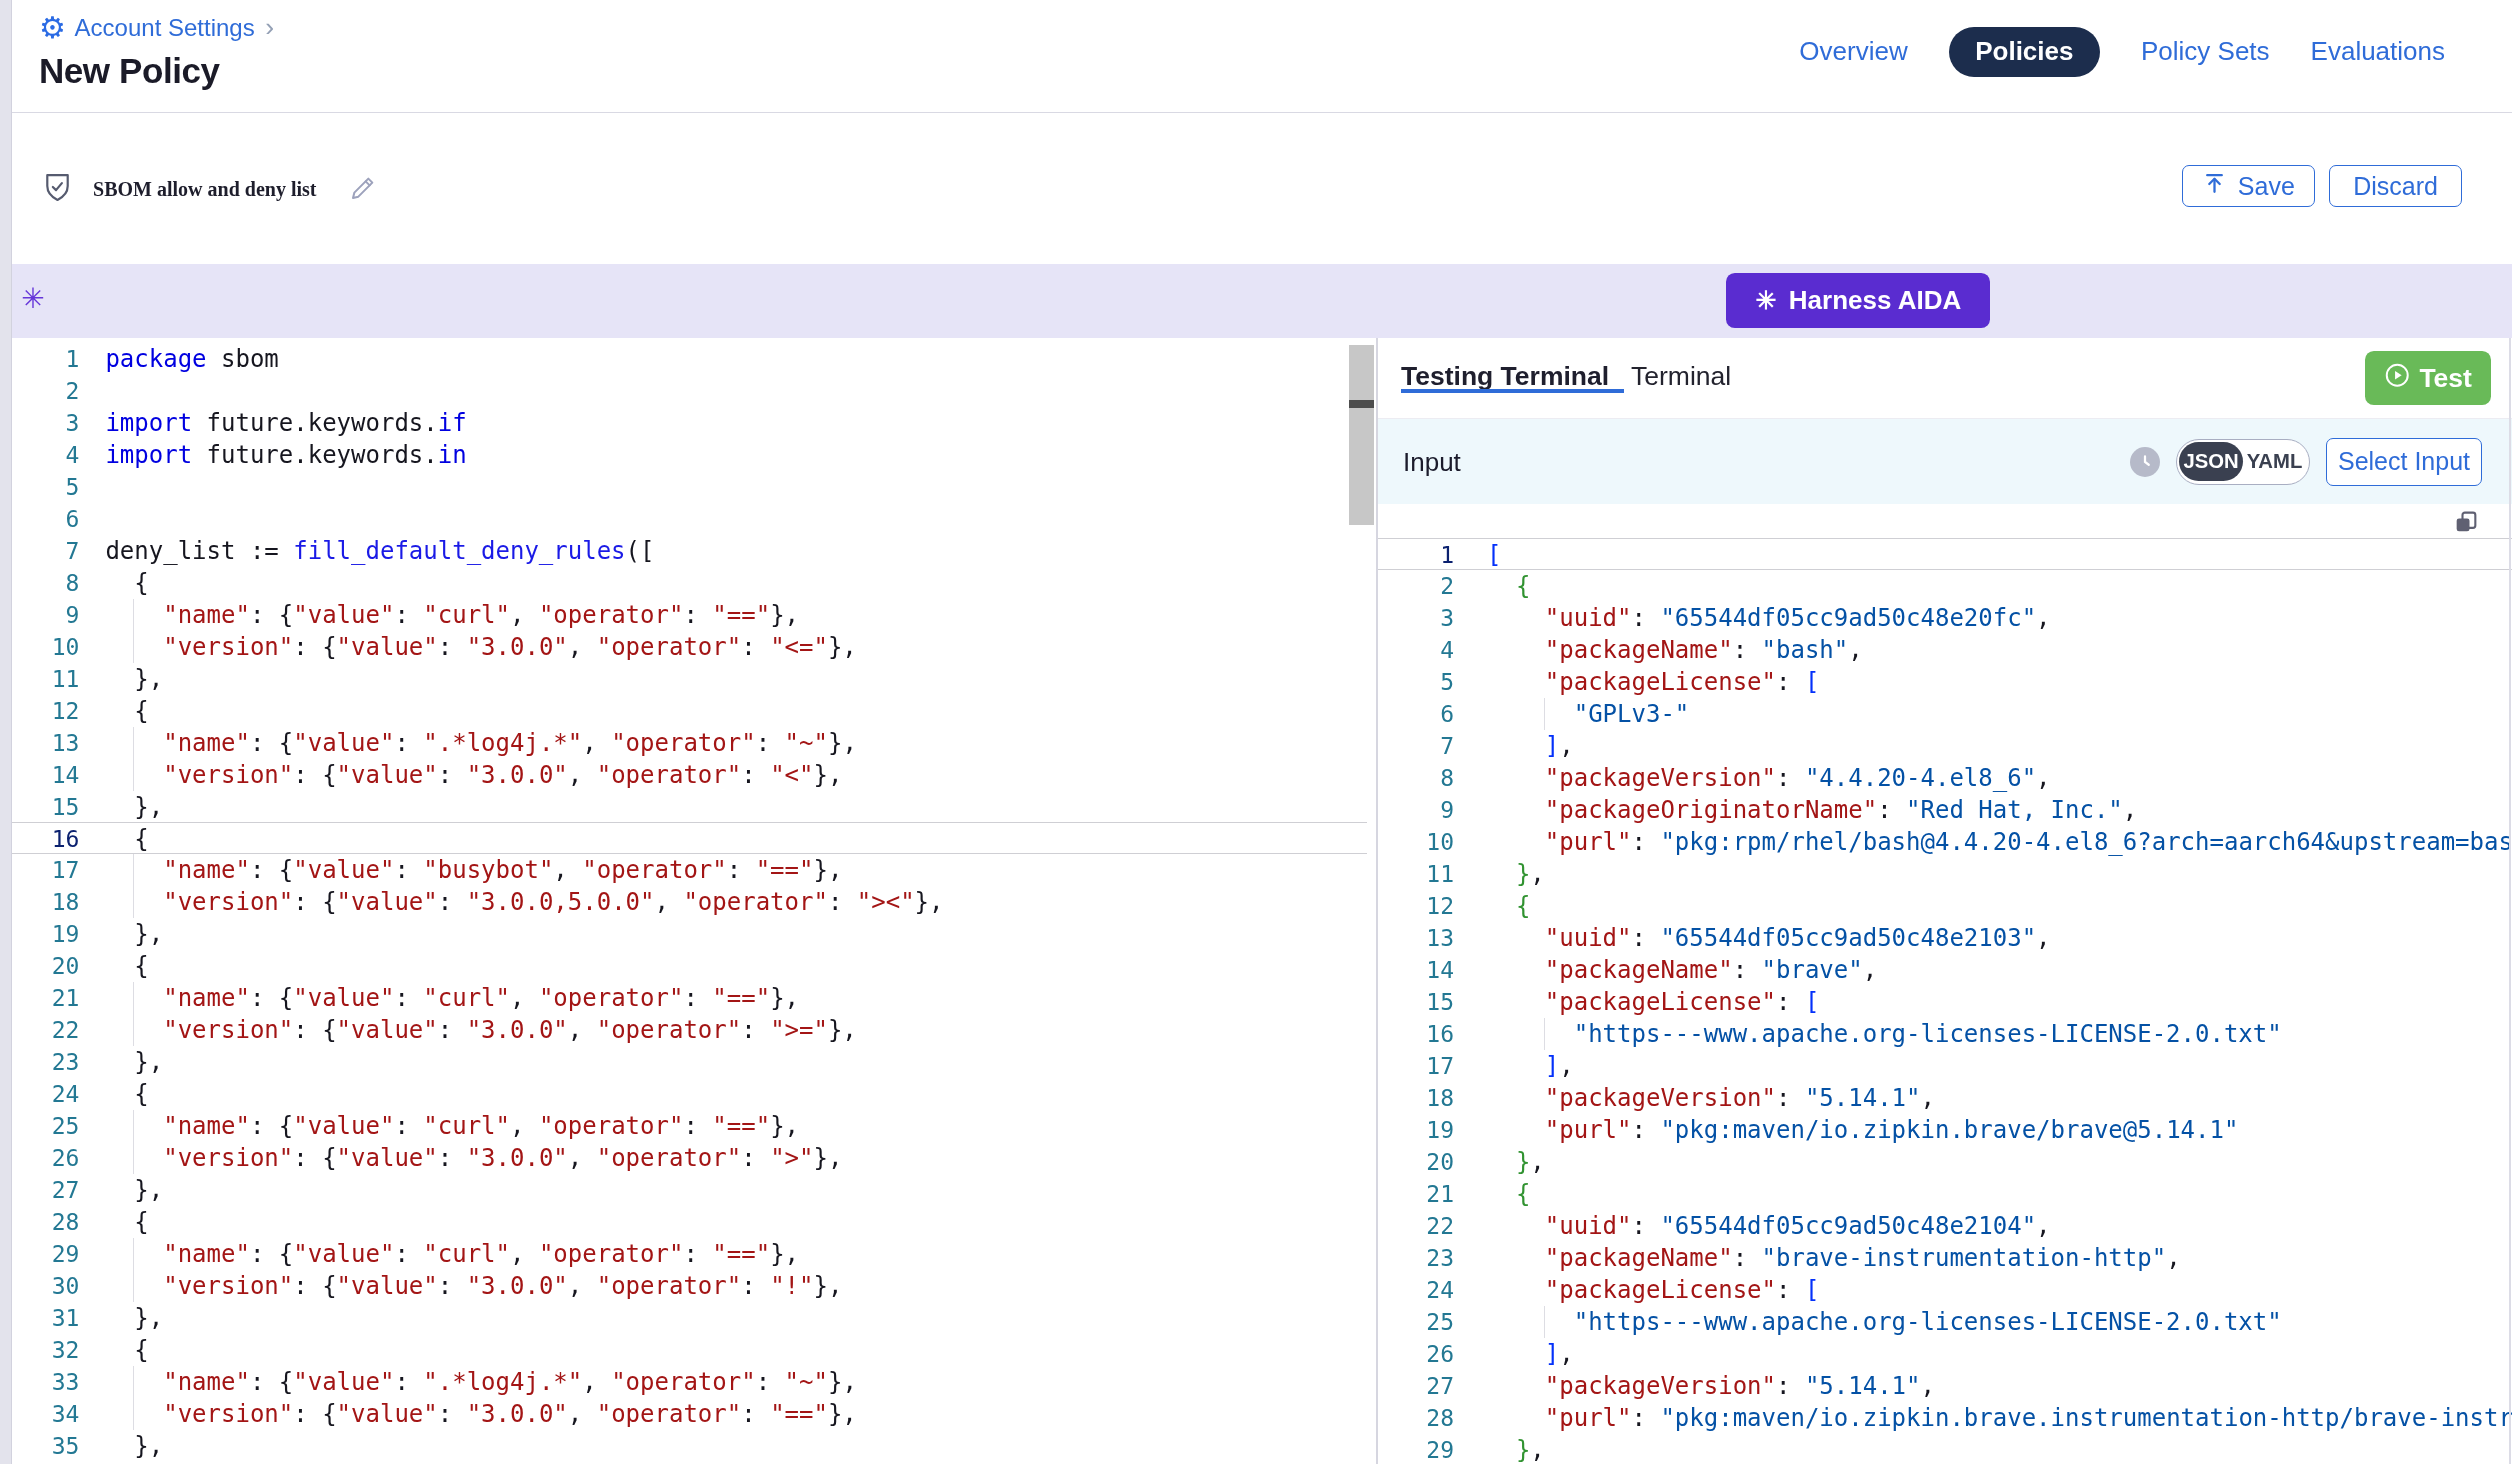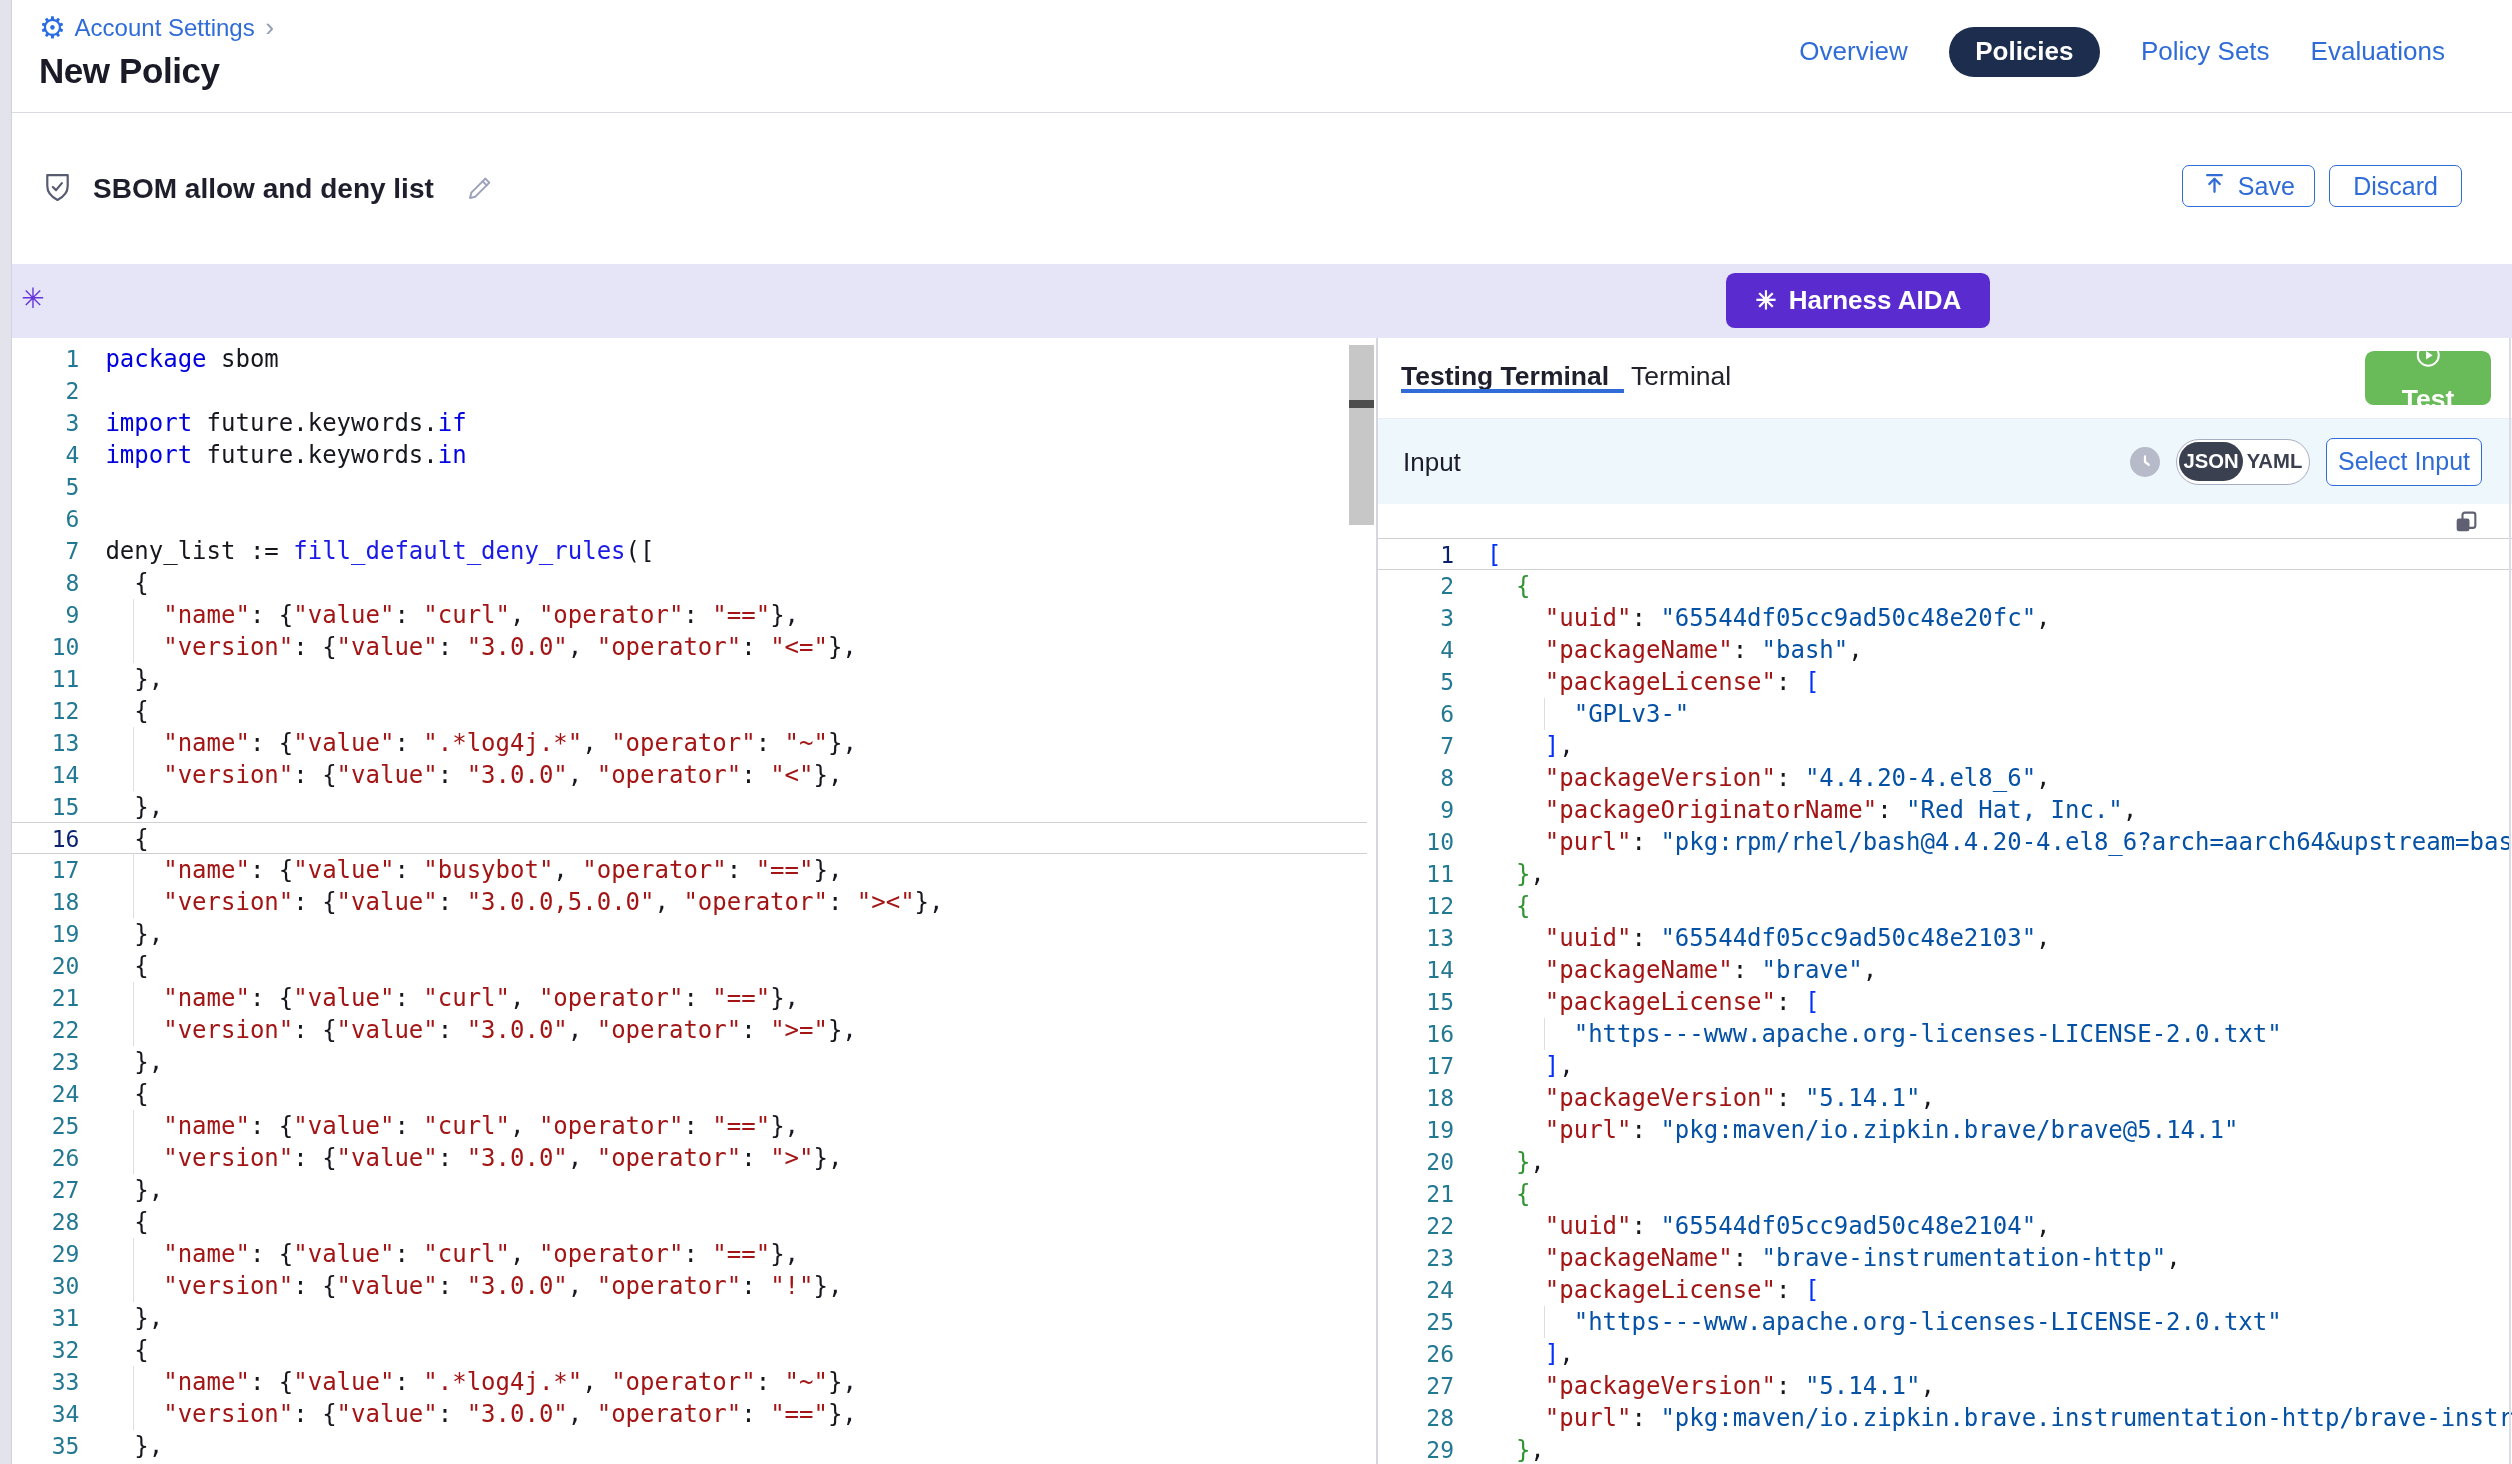--- a/index.html
+++ b/index.html
@@ -17,21 +17,21 @@
   #breadcrumb a { font-size:24px; color:#2f6cd8; text-decoration:none; }
   #crumb-chevron { font-size:26.5px; color:#94a0b5; margin-left:1.8px; }
   #page-title { position:absolute; left:26.5px; top:51px; font-size:35px; font-weight:bold; color:#1b1b28; letter-spacing:-0.4px; }
   #nav { position:absolute; right:67px; top:26.5px; display:flex; align-items:center; gap:41px; }
   .nav-item { font-size:26px; color:#2f6cd8; cursor:pointer; }
   .nav-pill { background:#1c2d4d; color:#fff; font-weight:bold; border-radius:884px; padding:9.7px 26.5px; }
 
   
   #toolbar { left:12.4px; top:114px; right:0; height:149px; background:#fff; }
   #policy-row { position:absolute; left:28px; top:55px; display:flex; align-items:center; gap:17.7px; }
-  #policy-name { font-size:28px; font-weight:bold; color:#1e1e2c; }
+  #policy-name { font-size:20px; font-weight:bold; color:#1e1e2c;font-family:Liberation Serif, serif; }
   #edit-pencil { margin-left:12.4px; }
   #toolbar-actions { position:absolute; right:50px; top:51px; display:flex; gap:14px; }
   .btn-outline { height:42px; border:1.8px solid #2f6cd8; border-radius:7px; background:#fff; color:#2f6cd8;
     font-size:25px; display:flex; align-items:center; justify-content:center; gap:10.6px; width:133px; cursor:pointer; }
 
   
   #banner { left:12.4px; top:264px; right:0; height:74px; background:#e6e4f7; }
   #banner-icon { position:absolute; left:8.8px; top:21px; font-size:28px; color:#6636d9; line-height:1; }
   #banner-text { position:absolute; left:44px; top:23px; font-size:26px; color:#17172b; }
   #aida-btn { position:absolute; left:1714px; top:8.8px; width:264px; height:55px; background:#5a2cd0; border:none;
@@ -62,21 +62,21 @@
   #right-border { left:2509px; top:338px; width:1.8px; bottom:0; background:#dcdce6; }
 
   
   #right-panel { left:1378px; top:338px; right:0; bottom:0; background:#fff; overflow:hidden; }
   #rp-tabs { position:absolute; left:0; right:0; top:0; height:81px; border-bottom:0.9px solid #ececf2; }
   #tab-testing { position:absolute; left:23px; top:23px; font-size:26.5px; font-weight:bold; color:#1f1f2e; cursor:pointer; }
   #tab-underline { position:absolute; left:0; bottom:-0.9px; width:223px; height:4.4px; background:#2f6cd8; }
   #tab-library { position:absolute; left:253px; top:23px; font-size:26.5px; color:#23232e; cursor:pointer; }
   #test-btn { position:absolute; right:21px; top:13.3px; width:126px; height:54px; background:#69ba58; border:none;
     border-radius:8.8px; color:#fff; font-size:26.5px; font-weight:bold; display:flex; align-items:center;
-    justify-content:center; gap:8.8px; cursor:pointer; font-family:"Liberation Sans", sans-serif;flex-direction:column; }
+    justify-content:center; gap:8.8px; cursor:pointer; font-family:"Liberation Sans", sans-serif; }
   #input-bar { position:absolute; left:0; right:0; top:81px; height:85px; background:#eef8fc; }
   #input-label { position:absolute; left:25px; top:28px; font-size:26px; color:#1c1c2c; }
   #input-controls { position:absolute; right:30px; top:0; height:85px; display:flex; align-items:center; gap:16px; }
   #history-icon { width:30px; height:30px; border-radius:50%; background:#b6bac9; position:relative; cursor:pointer; }
   #format-toggle { height:46px; background:#fff; border:1.8px solid #a9aec2; border-radius:884px; display:flex;
     align-items:center; padding:2.7px; }
   .seg { font-size:20.3px; font-weight:bold; border-radius:884px; padding:0 4px; height:39px; display:flex;
     align-items:center; cursor:pointer; }
   .seg-on { background:#3a4050; color:#fff; }
   .seg-off { color:#3a4050; }

